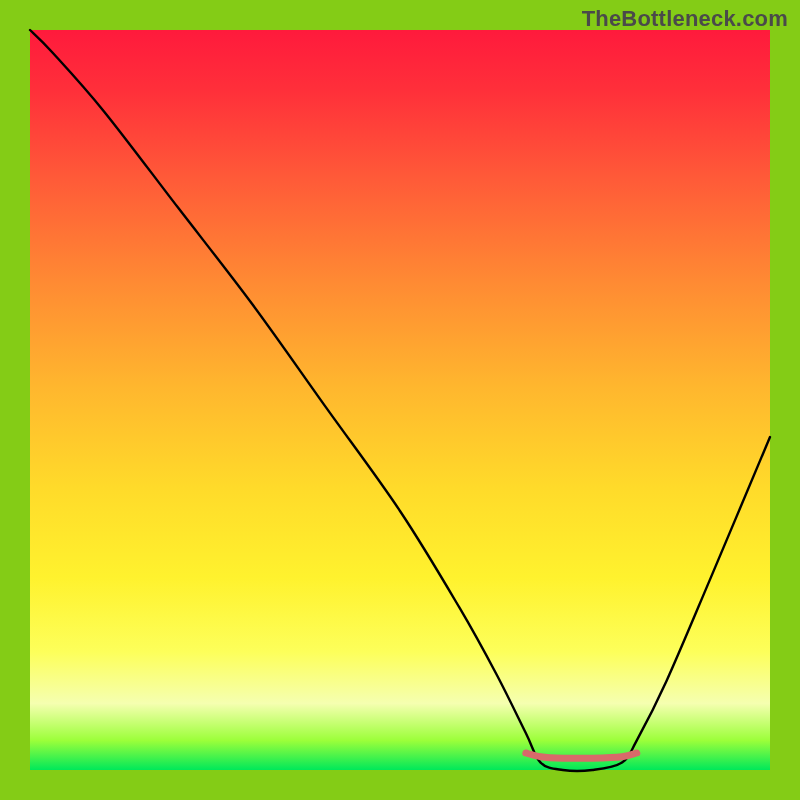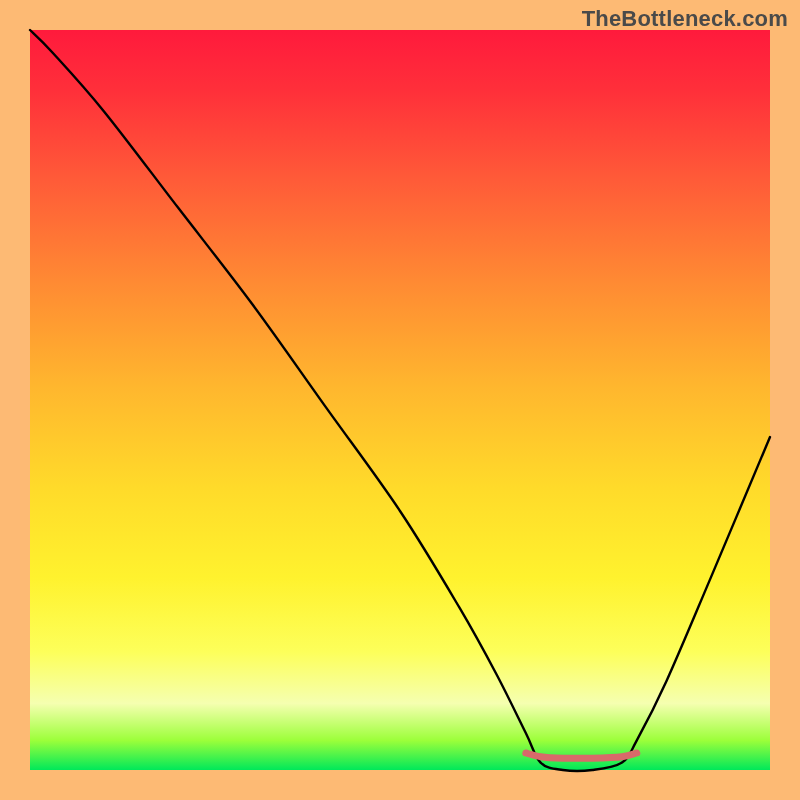--- a/index.html
+++ b/index.html
@@ -8,21 +8,21 @@
     width: 800px;
     height: 800px;
     background: #000;
     overflow: hidden;
     font-family: Arial, Helvetica, sans-serif;
   }
   .frame {
     position: relative;
     width: 800px;
     height: 800px;
-    background: #fdba74;
+    background: #84cc16;
   }
   .plot-area {
     position: absolute;
     left: 30px;
     top: 30px;
     width: 740px;
     height: 740px;
     
     background: linear-gradient(
       to bottom,

